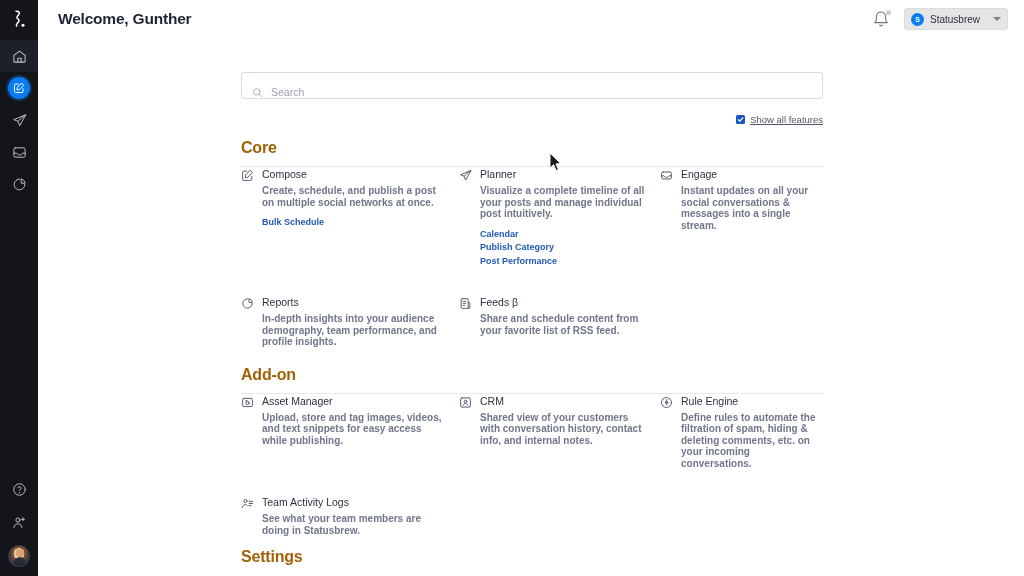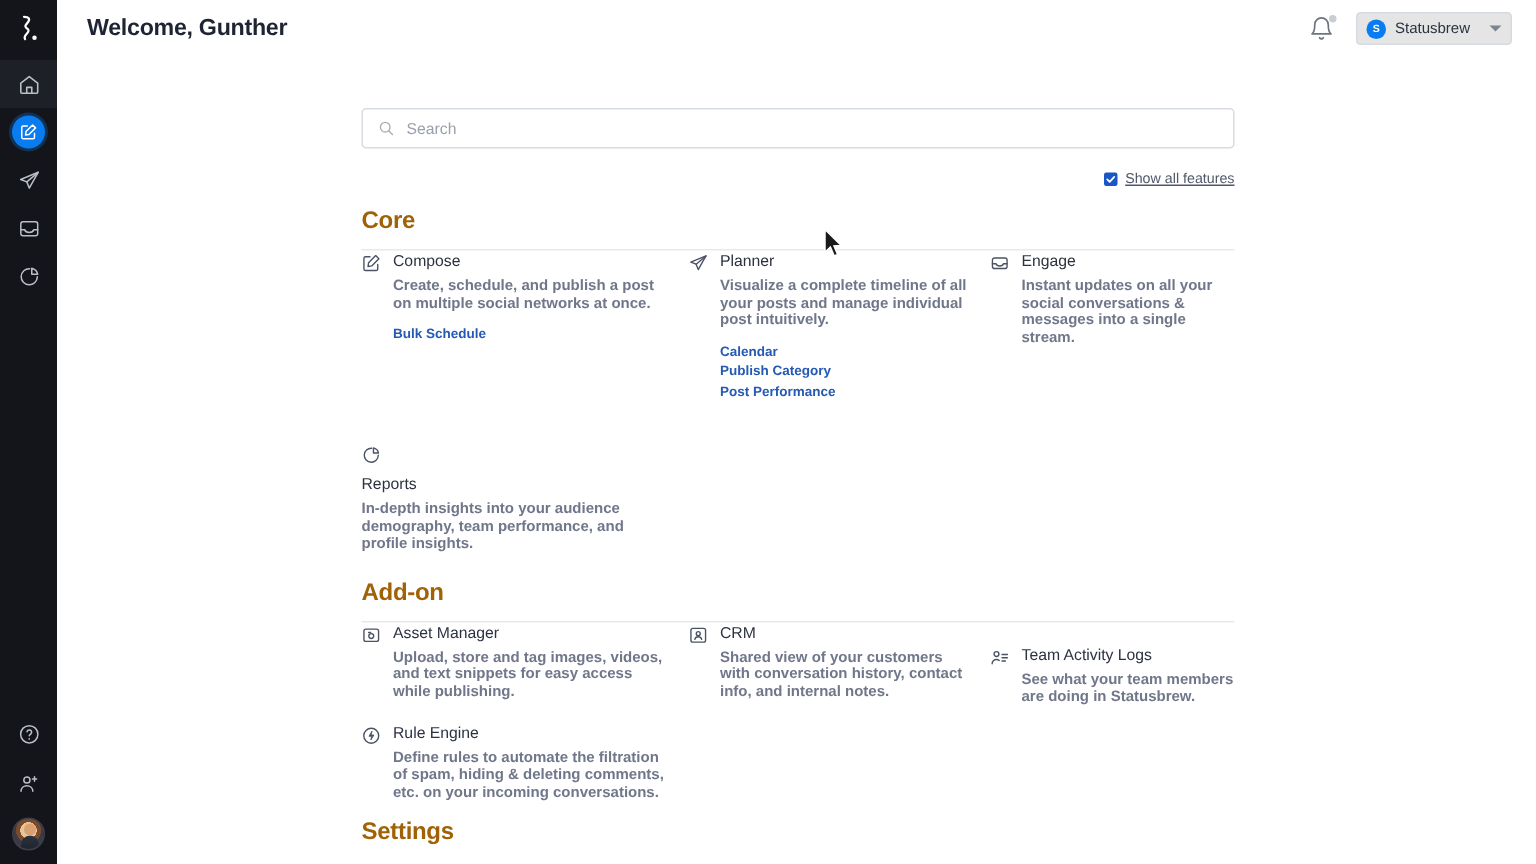--- a/index.html
+++ b/index.html
@@ -117,21 +117,21 @@
 
   
   .content {
     position: absolute;
     left: 203px; top: 72px; width: 582px;
   }
 
   .search-box {
     width: 100%; height: 27px;
     border: 1px solid #d7dbe2; border-radius: 3px;
-    display: flex; align-items: center; gap: 8px;
+    display: flex; align-items: flex-end; gap: 8px;
     padding: 0 10px;
     background: #fff;
   }
   .search-box .s-icon { color: #a9aeb8; display:flex; }
   .search-input {
     border: none; outline: none; background: transparent;
     font-family: "Liberation Sans", sans-serif;
     font-size: 10.5px; color: #3a4050; width: 100%;
   }
   .search-input::placeholder { color: #9aa0ab; }
@@ -363,33 +363,46 @@
                 <rect x="3" y="5.5" width="18" height="13" rx="2.6"></rect>
                 <path d="M3 12.6h4.4c.5 1.8 2.3 2.8 4.6 2.8s4.1-1 4.6-2.8H21"></path>
               </svg>
             </span>
             <div class="f-body">
               <div class="f-title">Engage</div>
               <div class="f-desc">Instant updates on all your social conversations &amp; messages into a single stream.</div>
             </div>
           </div>
 
-          <div class="feature" style="margin-top:16px;flex-direction:column;">
+          <div class="feature" style="margin-top:16px;">
             <span class="f-icon">
               <svg width="13" height="13" viewBox="0 0 24 24" fill="none" stroke="currentColor" stroke-width="1.7" stroke-linecap="round" stroke-linejoin="round">
                 <path d="M12.5 3.4A8.6 8.6 0 1 0 20.6 12"></path>
                 <path d="M21 9.3A8.6 8.6 0 0 0 14.7 3V9.3z"></path>
               </svg>
             </span>
             <div class="f-body">
               <div class="f-title">Reports</div>
               <div class="f-desc">In-depth insights into your audience demography, team performance, and profile insights.</div>
             </div>
           </div>
 
+          <div class="feature" style="margin-top:16px;">
+            <span class="f-icon">
+              <svg width="13" height="13" viewBox="0 0 24 24" fill="none" stroke="currentColor" stroke-width="1.7" stroke-linecap="round" stroke-linejoin="round">
+                <rect x="4" y="3" width="13" height="18" rx="2"></rect>
+                <path d="M7.5 7.8h5M7.5 11.6h5M7.5 15.4h3"></path>
+                <path d="M17 10.5h2a1 1 0 0 1 1 1V20a1 1 0 0 1-1 1h-2"></path>
+              </svg>
+            </span>
+            <div class="f-body">
+              <div class="f-title">Feeds β</div>
+              <div class="f-desc">Share and schedule content from your favorite list of RSS feed.</div>
+            </div>
+          </div>
 
           <div></div>
         </div>
       </div>
 
       <div class="section" style="margin-top:6px;">
         <div class="section-title">Add-on</div>
         <div class="section-rule"></div>
 
         <div class="grid">
@@ -415,44 +428,44 @@
                 <circle cx="12" cy="10" r="2.4"></circle>
                 <path d="M7.8 17c.5-2 2.2-3.1 4.2-3.1s3.7 1.1 4.2 3.1"></path>
               </svg>
             </span>
             <div class="f-body">
               <div class="f-title">CRM</div>
               <div class="f-desc">Shared view of your customers with conversation history, contact info, and internal notes.</div>
             </div>
           </div>
 
+          <div class="feature">
+            <span class="f-icon">
+              <svg width="13" height="13" viewBox="0 0 24 24" fill="none" stroke="currentColor" stroke-width="1.7" stroke-linecap="round" stroke-linejoin="round">
+                <circle cx="12" cy="12" r="9.2"></circle>
+                <path d="M12.8 6.6 9.2 12.6h3.2l-.9 4.6 3.8-6.1h-3.2z" fill="currentColor" stroke-width="1"></path>
+              </svg>
+            </span>
+            <div class="f-body">
+              <div class="f-title">Rule Engine</div>
+              <div class="f-desc">Define rules to automate the filtration of spam, hiding &amp; deleting comments, etc. on your incoming conversations.</div>
+            </div>
+          </div>
+
           <div class="feature" style="margin-top:15px;">
             <span class="f-icon">
               <svg width="13" height="13" viewBox="0 0 24 24" fill="none" stroke="currentColor" stroke-width="1.7" stroke-linecap="round" stroke-linejoin="round">
                 <circle cx="8" cy="7.4" r="3"></circle>
                 <path d="M2.6 19.4c0-3.1 2.4-5.2 5.4-5.2 1.3 0 2.5.4 3.4 1.1"></path>
                 <path d="M14.8 8h6.6M14.8 12h6.6M14.8 16h4.2"></path>
               </svg>
             </span>
             <div class="f-body">
               <div class="f-title">Team Activity Logs</div>
               <div class="f-desc">See what your team members are doing in Statusbrew.</div>
-            </div>
-          </div>
-
-          <div class="feature">
-            <span class="f-icon">
-              <svg width="13" height="13" viewBox="0 0 24 24" fill="none" stroke="currentColor" stroke-width="1.7" stroke-linecap="round" stroke-linejoin="round">
-                <circle cx="12" cy="12" r="9.2"></circle>
-                <path d="M12.8 6.6 9.2 12.6h3.2l-.9 4.6 3.8-6.1h-3.2z" fill="currentColor" stroke-width="1"></path>
-              </svg>
-            </span>
-            <div class="f-body">
-              <div class="f-title">Rule Engine</div>
-              <div class="f-desc">Define rules to automate the filtration of spam, hiding &amp; deleting comments, etc. on your incoming conversations.</div>
             </div>
           </div>
 
           <div></div>
           <div></div>
         </div>
       </div>
 
       <div class="section" style="margin-top:0px;">
         <div class="section-title">Settings</div>

